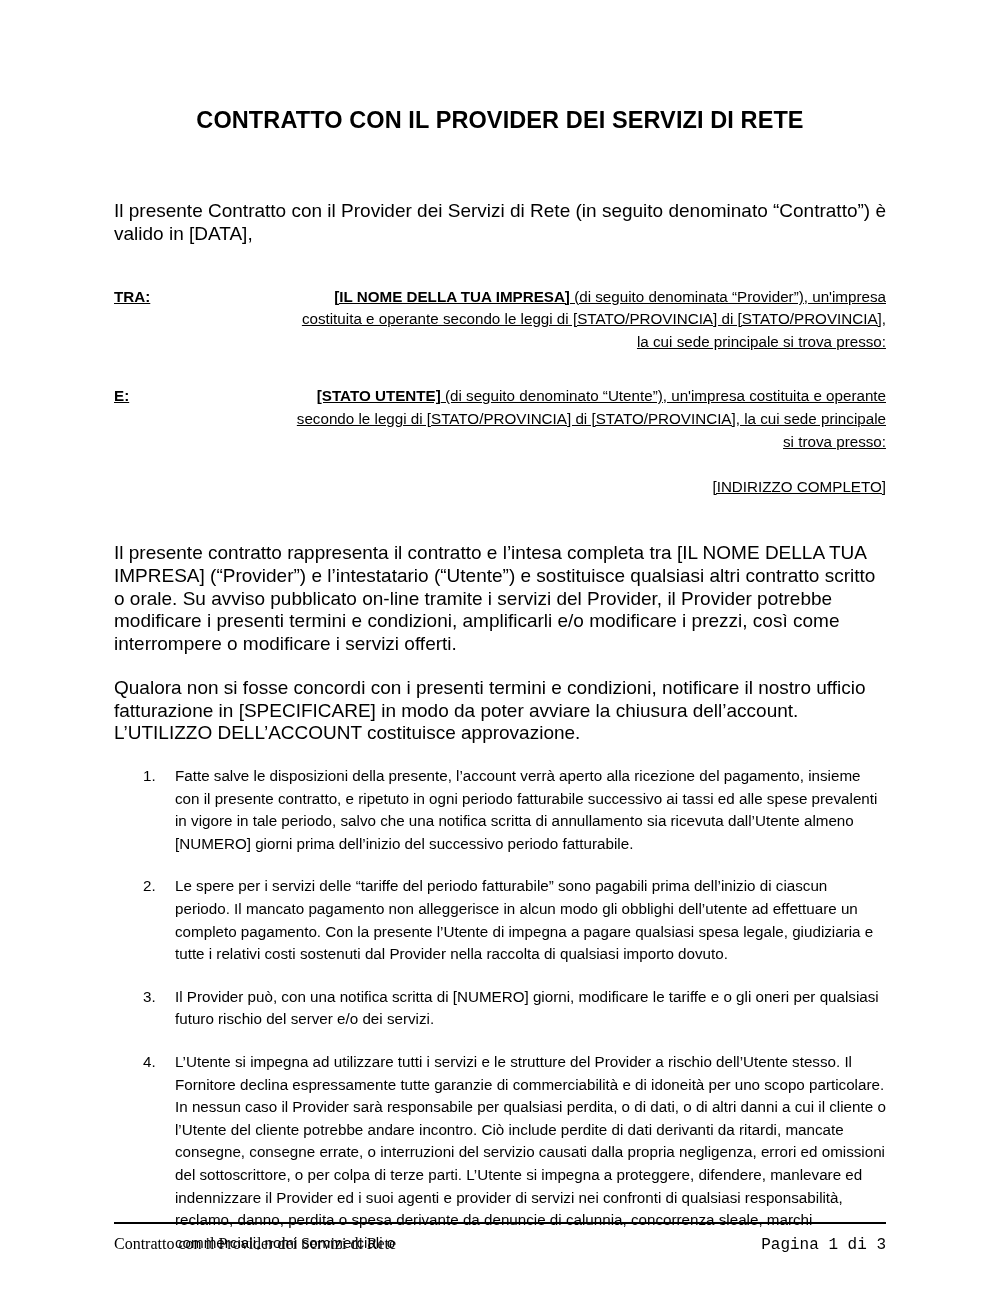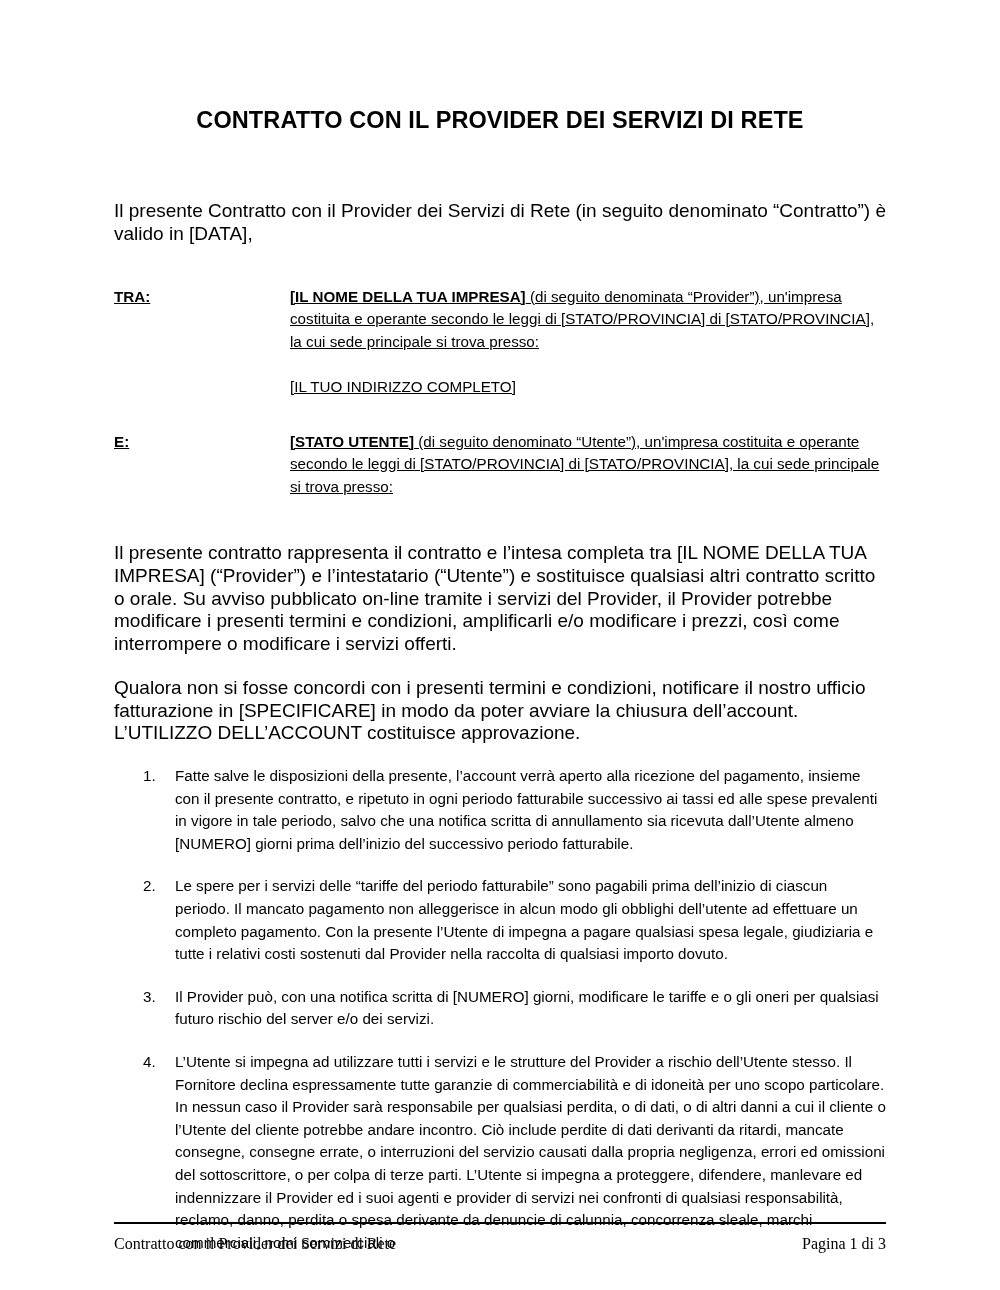--- a/index.html
+++ b/index.html
@@ -64,20 +64,21 @@
   .party-label {
     flex: 0 0 176px;
     font-size: 15.2px;
     line-height: 22.6px;
     font-weight: bold;
   }
   .party-body {
     flex: 1 1 auto;
     font-size: 15.2px;
     line-height: 22.6px;
+    text-align: right;
   }
   .party-body .lead {
     font-weight: bold;
   }
   .party-address {
     margin-top: 22.6px;
   }
 
   
   .para-body-1 { margin-top: 44px; }
@@ -122,21 +123,21 @@
     height: 0;
   }
   .footer-row {
     display: flex;
     justify-content: space-between;
     align-items: baseline;
     font-size: 15.2px;
     line-height: 20px;
   }
   .footer-right {
-    font-family: Liberation Serif, serif;
+    font-family: Liberation Mono, monospace;
     font-size: 16px;
   }
   .footer-left {
     font-family: "Liberation Serif", serif;
     font-size: 16px;
   }
 </style>
 </head>
 <body>
 
@@ -147,28 +148,28 @@
     <h1 class="doc-title">CONTRATTO CON IL PROVIDER DEI SERVIZI DI RETE</h1>
 
     <p class="para para-intro">Il presente Contratto con il Provider dei Servizi di Rete (in seguito denominato “Contratto”) è valido in [DATA],</p>
 
     <div class="parties">
 
       <div class="party-row">
         <div class="party-label">TRA:</div>
         <div class="party-body">
           <div><span class="lead">[IL NOME DELLA TUA IMPRESA]</span><span> (di seguito denominata “Provider”), un'impresa costituita e operante secondo le leggi di [STATO/PROVINCIA] di [STATO/PROVINCIA], la cui sede principale si trova presso:</span></div>
-          <div class="party-address">[IL TUO INDIRIZZO COMPLETO]</div>
         </div>
       </div>
 
       <div class="party-row">
         <div class="party-label">E:</div>
         <div class="party-body">
           <div><span class="lead">[STATO UTENTE]</span><span> (di seguito denominato “Utente”), un'impresa costituita e operante secondo le leggi di [STATO/PROVINCIA] di [STATO/PROVINCIA], la cui sede principale si trova presso:</span></div>
+          <div class="party-address">[INDIRIZZO COMPLETO]</div>
         </div>
       </div>
 
     </div>
 
     <p class="para para-body-1">Il presente contratto rappresenta il contratto e l’intesa completa tra [IL NOME DELLA TUA IMPRESA] (“Provider”) e l’intestatario (“Utente”) e sostituisce qualsiasi altri contratto scritto o orale. Su avviso pubblicato on-line tramite i servizi del Provider, il Provider potrebbe modificare i presenti termini e condizioni, amplificarli e/o modificare i prezzi, così come interrompere o modificare i servizi offerti.</p>
 
     <p class="para para-body-2">Qualora non si fosse concordi con i presenti termini e condizioni, notificare il nostro ufficio fatturazione in [SPECIFICARE] in modo da poter avviare la chiusura dell’account. L’UTILIZZO DELL’ACCOUNT costituisce approvazione.</p>
 
     <ol class="clauses">

